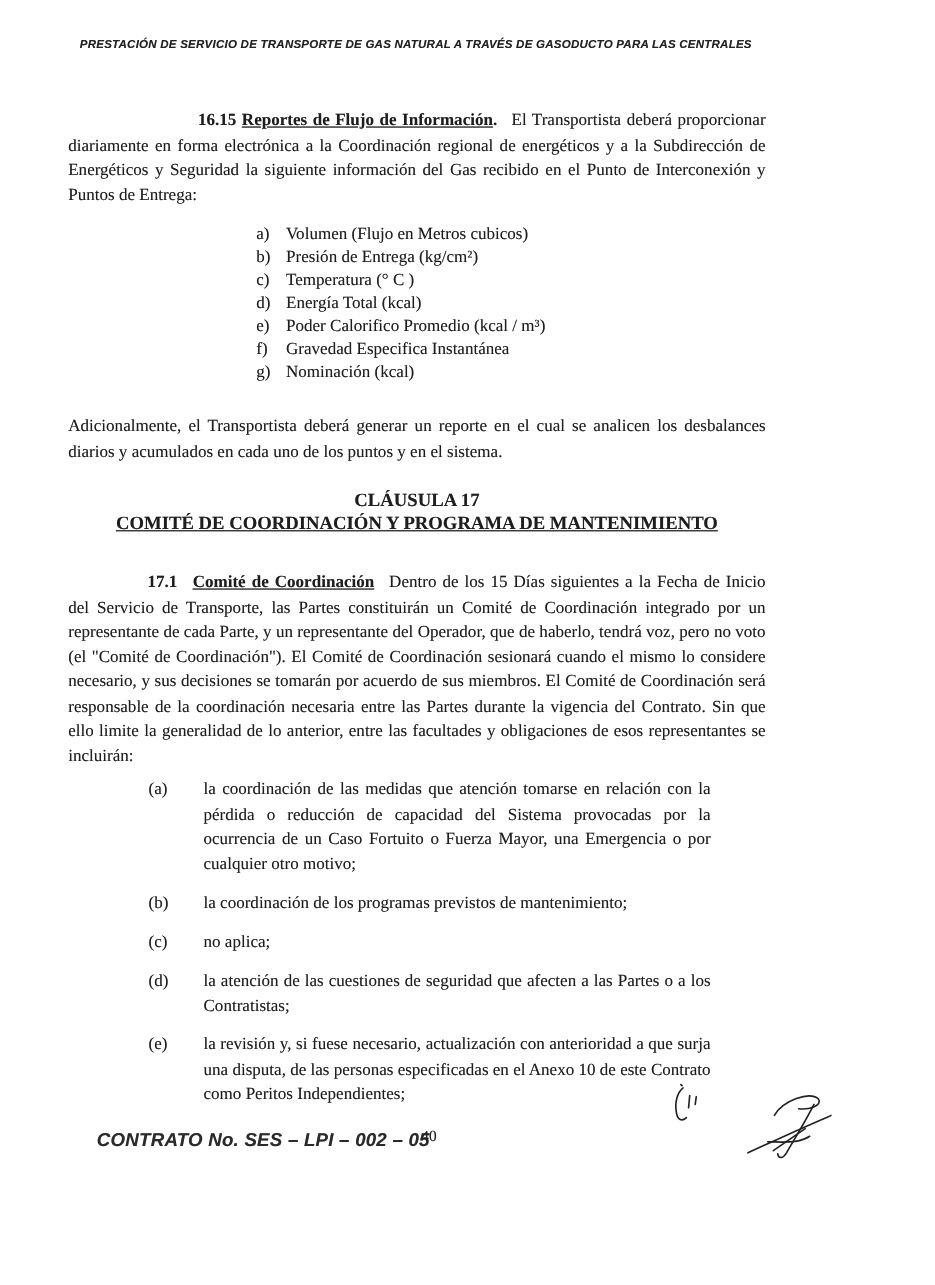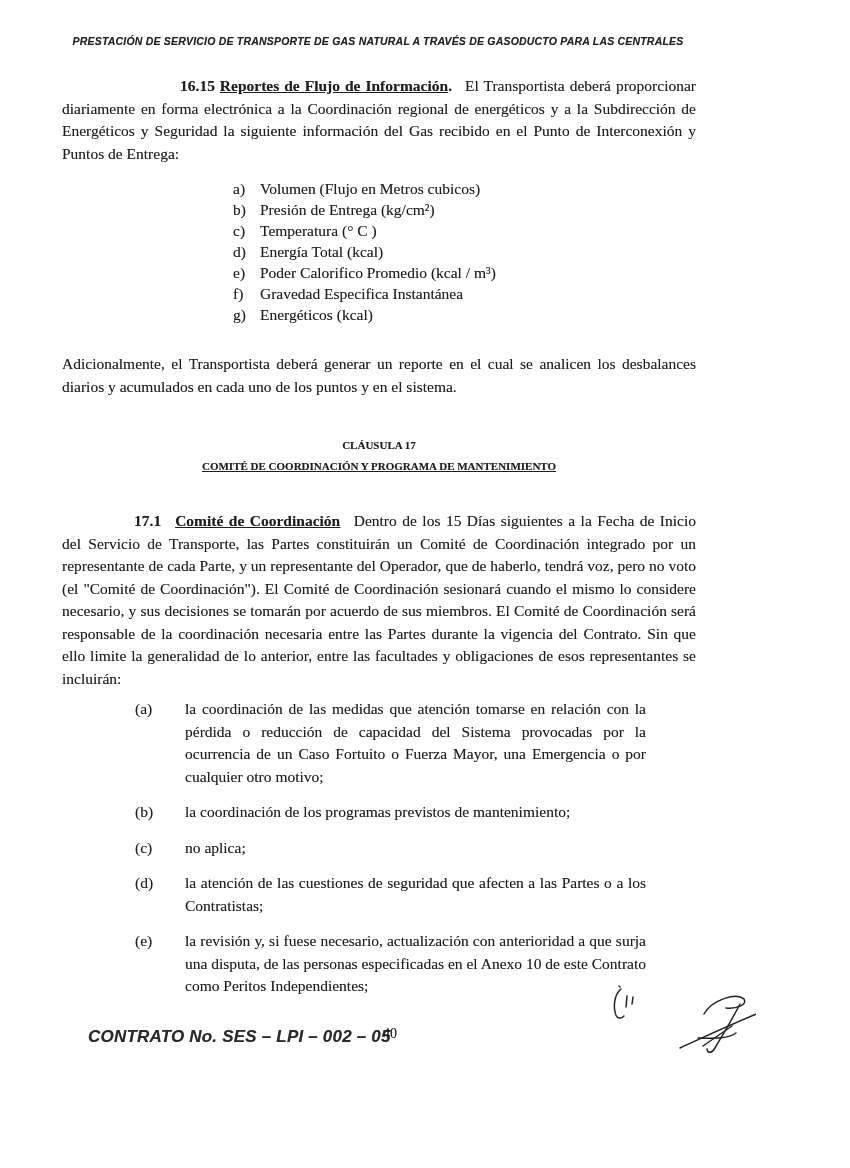--- a/index.html
+++ b/index.html
@@ -23,38 +23,38 @@
     letter-spacing:0.2px;
     color:#222;
   }
   .content { padding:0 60px 0 62px; }
   .body-p {
     margin:0;
     font-size:15.5px;
     line-height:22.5px;
     text-align:justify;
   }
-  .p1615 { margin-top:27px; text-indent:118px; }
+  .p1615 { margin-top:51px; text-indent:118px; }
   .b { font-weight:bold; }
   .u { text-decoration:underline; }
   .gap-sm { padding-right:8px; }
   .gap-md { padding-right:14px; }
   .list-ag {
     margin-top:13px;
     margin-left:171px;
     font-size:15.5px;
     line-height:21px;
   }
   .list-ag .row { display:grid; grid-template-columns:27px 1fr; }
   .p-adic { margin-top:28px; }
   .clause-head {
-    margin-top:37px;
+    margin-top:22px;
     text-align:center;
     font-weight:bold;
-    font-size:11px;
+    font-size:17px;
     line-height:21px;
   }
   .p171 { margin-top:33px; text-indent:72px; }
   .items-ae { margin-top:8px; }
   .item {
     display:grid;
     grid-template-columns:50px 1fr;
     margin-left:73px;
     margin-right:50px;
     margin-bottom:13px;
@@ -114,21 +114,21 @@
       <div class="row">
         <span>e)</span>
         <span>Poder Calorifico Promedio (kcal / m³)</span>
       </div>
       <div class="row">
         <span>f)</span>
         <span>Gravedad Especifica Instantánea</span>
       </div>
       <div class="row">
         <span>g)</span>
-        <span>Energéticos (kcal)</span>
+        <span>Nominación (kcal)</span>
       </div>
     </div>
 
     <p class="body-p p-adic">Adicionalmente, el Transportista deberá generar un reporte en el cual se analicen los desbalances diarios y acumulados en cada uno de los puntos y en el sistema.</p>
 
     <div class="clause-head">
       <div>CLÁUSULA 17</div>
       <div class="u">COMITÉ DE COORDINACIÓN Y PROGRAMA DE MANTENIMIENTO</div>
     </div>
 

